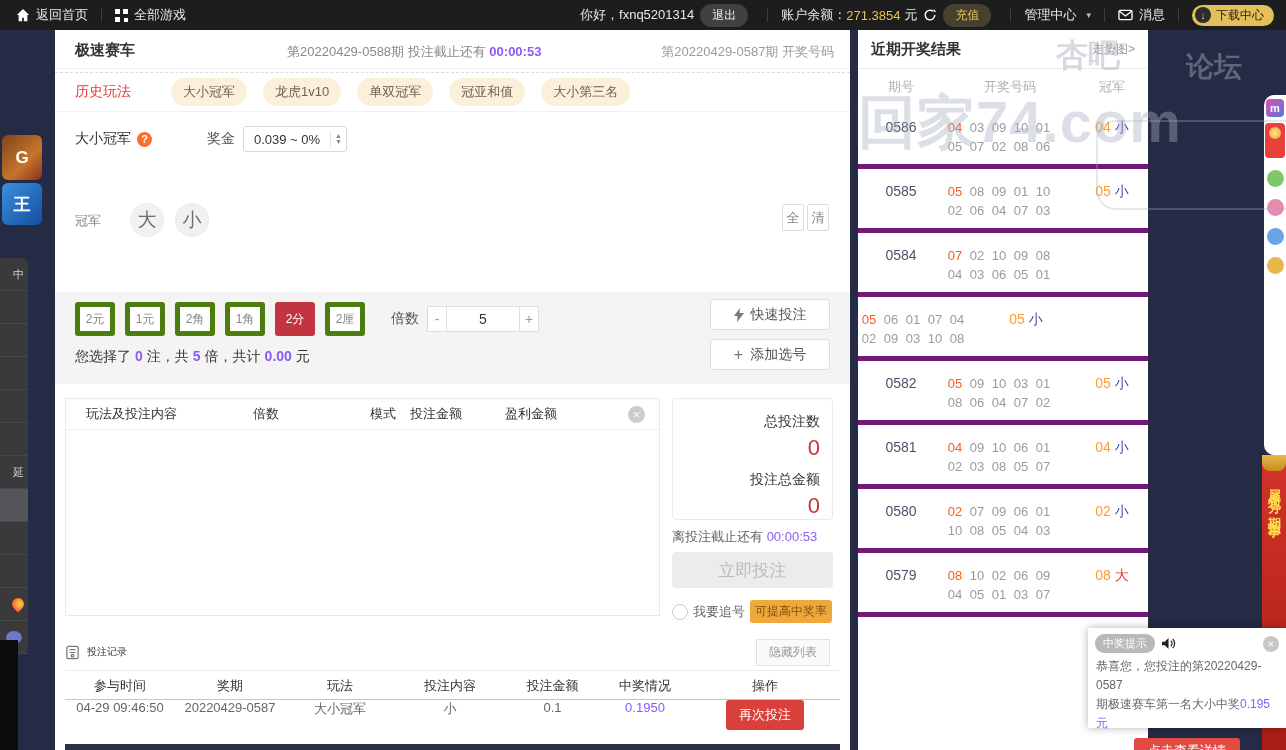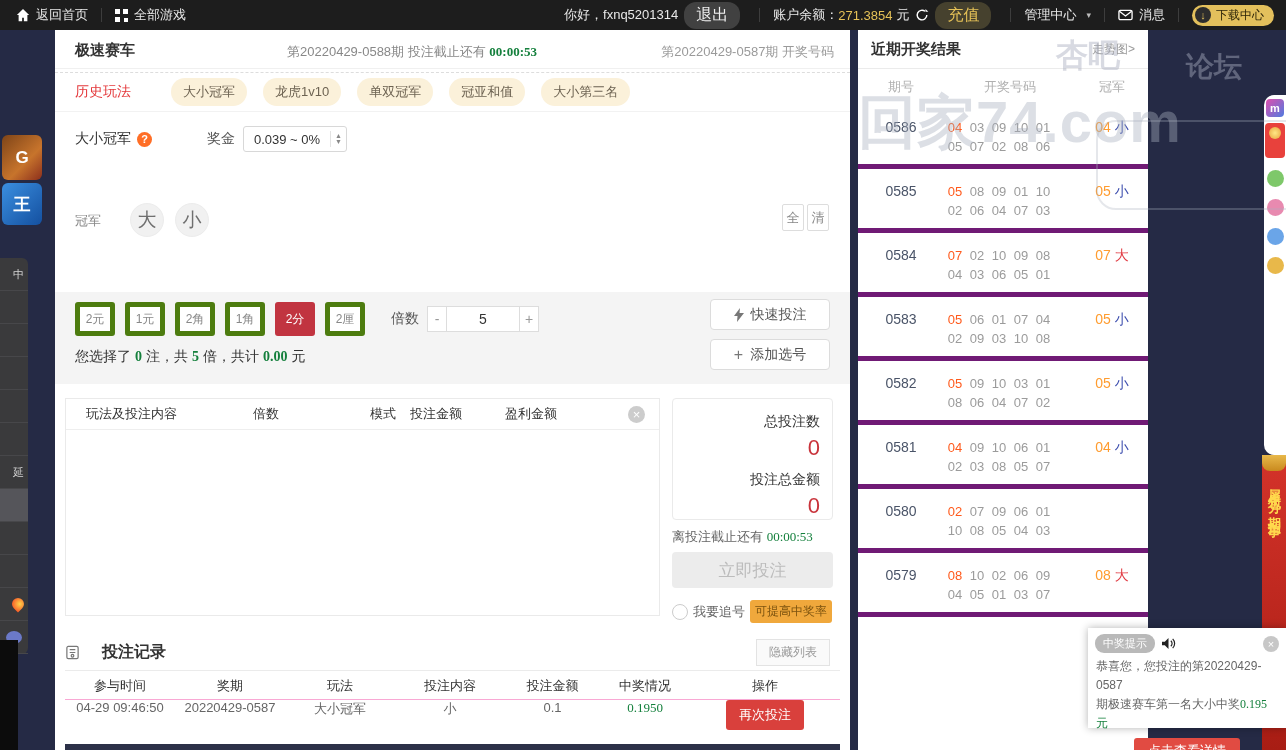--- a/index.html
+++ b/index.html
@@ -1,29 +1,29 @@
 <!DOCTYPE html>
 <html><head>
 <meta charset="utf-8">
 <style>
   html,body{margin:0;padding:0;background:#1a1e33;}
   body{width:1286px;height:750px;position:relative;overflow:hidden;
        font-family:"Liberation Sans","DejaVu Sans",sans-serif;background:#252a45;}
-  .red{color:#15803d;font-family:Liberation Serif, serif;}
+  .red{color:#8b5cf6;}
   .bold{font-weight:bold;}
 
   
   .navbar{position:absolute;top:0;left:0;width:1286px;height:30px;background:#1d1d1d;
           display:flex;align-items:center;color:#e8e8e8;font-size:13px;z-index:30;}
   .nav-item{display:flex;align-items:center;gap:6px;cursor:pointer;white-space:nowrap;}
   .vsep{width:1px;height:14px;background:#3d3d3d;margin:0 13px;}
   .nav-right{margin-left:auto;display:flex;align-items:center;padding-right:12px;}
   .gold{color:#e6c257;}
   .pill-dark{background:#414141;border:none;border-radius:12px;color:#efefef;
-             font-size:16px;padding:3px 12px;margin:0 6px;cursor:pointer;font-family:Liberation Serif, serif;}
+             font-size:12px;padding:3px 12px;margin:0 6px;cursor:pointer;font-family:Liberation Serif, serif;}
   .pill-dark.goldtxt{color:#e6c257;background:#46412e;}
   .dl-pill{background:#e3c05c;color:#2d2408;border:none;border-radius:12px;display:flex;
            align-items:center;gap:5px;font-size:12px;padding:2px 10px 2px 3px;cursor:pointer;font-family:inherit;}
   .dl-circle{width:16px;height:16px;border-radius:50%;background:#2d2d2d;color:#e3c05c;
              display:flex;align-items:center;justify-content:center;font-size:11px;}
   .caret{font-size:9px;color:#bbb;margin-left:4px;}
   .nav-i{display:flex;align-items:center;}
 
   
   .left-strip{position:absolute;left:0;top:30px;width:55px;height:720px;z-index:5;}
@@ -106,21 +106,21 @@
   .sum-box .lbl{font-size:14px;color:#333;margin-top:4px;}
   .sum-box .val{font-size:22px;color:#c9333b;margin:4px 0 10px;}
   .deadline{position:absolute;top:498px;left:617px;font-size:13px;color:#666;}
   .bet-btn{position:absolute;top:522px;left:617px;width:161px;height:36px;background:#ececec;border:none;
            border-radius:4px;color:#bcbcbc;font-size:17px;cursor:pointer;font-family:inherit;}
   .chase-row{position:absolute;top:570px;left:617px;display:flex;align-items:center;gap:5px;font-size:13px;color:#666;}
   .radio{width:14px;height:14px;border:1px solid #ccc;border-radius:50%;background:#fff;cursor:pointer;}
   .chase-tag{background:#f0a83c;color:#7c530f;border-radius:3px;padding:3px 5px;font-size:12px;}
 
   .rec-head{position:absolute;top:607px;left:10px;width:775px;height:30px;display:flex;align-items:center;}
-  .rec-title{font-size:16px;font-weight:bold;color:#333;margin-left:22px;}
+  .rec-title{font-size:10px;font-weight:normal;color:#333;margin-left:7px;}
   .hide-btn{margin-left:auto;background:#fafafa;border:1px solid #e3e3e3;color:#999;font-size:12px;
             padding:4px 12px;cursor:pointer;font-family:inherit;margin-right:10px;}
   .rec-cols{position:absolute;top:640px;left:10px;width:775px;height:30px;display:flex;align-items:center;
             border-top:1px solid #ebebeb;font-size:13px;color:#333;}
   .rec-row{position:absolute;top:669px;left:10px;width:775px;height:44px;display:flex;align-items:flex-start;
            border-top:1px solid #f9a8d4;font-size:13px;color:#666;}
   .rc1{width:110px;text-align:center;} .rc2{width:110px;text-align:center;}
   .rc3{width:110px;text-align:center;} .rc4{width:110px;text-align:center;}
   .rc5{width:95px;text-align:center;}  .rc6{width:90px;text-align:center;}
   .rc7{width:150px;text-align:center;}
@@ -479,26 +479,22 @@
           <span class="rnum">08</span>
         </div>
       <div class="nline">
           <span class="rnum">04</span>
           <span class="rnum">03</span>
           <span class="rnum">06</span>
           <span class="rnum">05</span>
           <span class="rnum">01</span>
         </div>
     </div>
-    <div class="res-champ">
-      <span class="champ-num">07</span><span class="champ-size big">大</span>
-    </div>
-  </div>
-  <div class="res-row">
-    <div class="res-issue">0583</div>
+  </div>
+  <div class="res-row">
     <div class="res-nums">
       <div class="nline" data-first-hot="">
           <span class="rnum">05</span>
           <span class="rnum">06</span>
           <span class="rnum">01</span>
           <span class="rnum">07</span>
           <span class="rnum">04</span>
         </div>
       <div class="nline">
           <span class="rnum">02</span>
@@ -566,20 +562,23 @@
           <span class="rnum">06</span>
           <span class="rnum">01</span>
         </div>
       <div class="nline">
           <span class="rnum">10</span>
           <span class="rnum">08</span>
           <span class="rnum">05</span>
           <span class="rnum">04</span>
           <span class="rnum">03</span>
         </div>
+    </div>
+    <div class="res-champ">
+      <span class="champ-num">02</span><span class="champ-size small">小</span>
     </div>
   </div>
   <div class="res-row">
     <div class="res-issue">0579</div>
     <div class="res-nums">
       <div class="nline" data-first-hot="">
           <span class="rnum">08</span>
           <span class="rnum">10</span>
           <span class="rnum">02</span>
           <span class="rnum">06</span>

